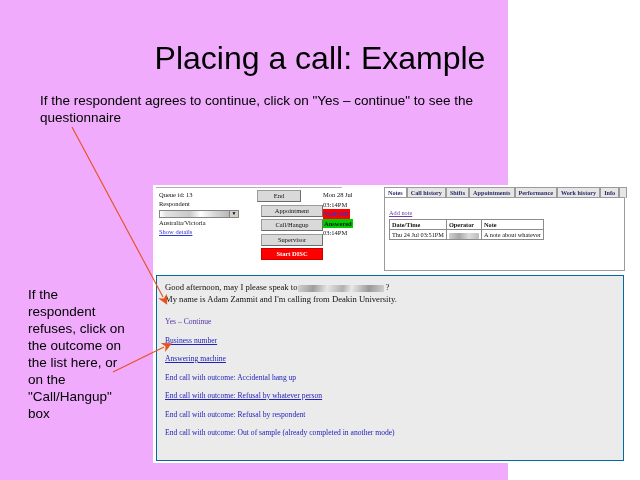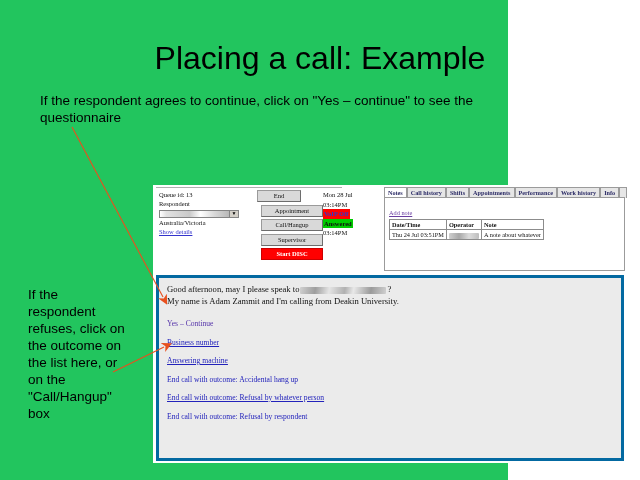--- a/index.html
+++ b/index.html
@@ -13,21 +13,21 @@
     font-family: "Liberation Sans", sans-serif;
     overflow: hidden;
     position: relative;
   }
 
   
   #slide {
     position: absolute;
     left: 0; top: 0;
     width: 508px; height: 480px;
-    background: #22c55e;
+    background: #f0abfc;
   }
 
   #slide-title {
     position: absolute;
     left: 0; top: 40px;
     width: 640px;
     text-align: center;
     font-size: 32px;
     font-weight: normal;
     color: #000000;
@@ -243,21 +243,21 @@
     vertical-align: middle;
     border-radius: 1px;
   }
 
   
   .script-area {
     position: absolute;
     left: 3px; top: 90px;
     width: 468px; height: 186px;
     background: #ebebeb;
-    border: 3px solid #0369a1;
+    border: 1px solid #0369a1;
     box-sizing: border-box;
     padding: 6px 8px 0 8px;
     font-family: "Liberation Serif", serif;
   }
   .script-line {
     font-size: 8.6px;
     line-height: 11.5px;
     color: #111111;
     white-space: nowrap;
   }
@@ -362,20 +362,21 @@
         <span>Good afternoon, may I please speak to</span><span class="redact-wide"></span><span>?</span>
       </div>
       <div class="script-line">My name is Adam Zammit and I'm calling from Deakin University.</div>
 
       <span class="outcome-link first">Yes – Continue</span>
       <span class="outcome-link ul">Business number</span>
       <span class="outcome-link ul">Answering machine</span>
       <span class="outcome-link">End call with outcome: Accidental hang up</span>
       <span class="outcome-link ul">End call with outcome: Refusal by whatever person</span>
       <span class="outcome-link">End call with outcome: Refusal by respondent</span>
+      <span class="outcome-link">End call with outcome: Out of sample (already completed in another mode)</span>
     </div>
   </div>
 
   <svg id="arrows" viewBox="0 0 640 480">
     <defs>
       <marker id="ah" markerWidth="9" markerHeight="9" refX="1" refY="4.5" orient="auto">
         <path d="M0,0 L9,4.5 L0,9 L2.5,4.5 Z" fill="#e8501e"></path>
       </marker>
     </defs>
     <line x1="72" y1="127" x2="163" y2="297" stroke="#e8501e" stroke-width="1.1" marker-end="url(#ah)"></line>

